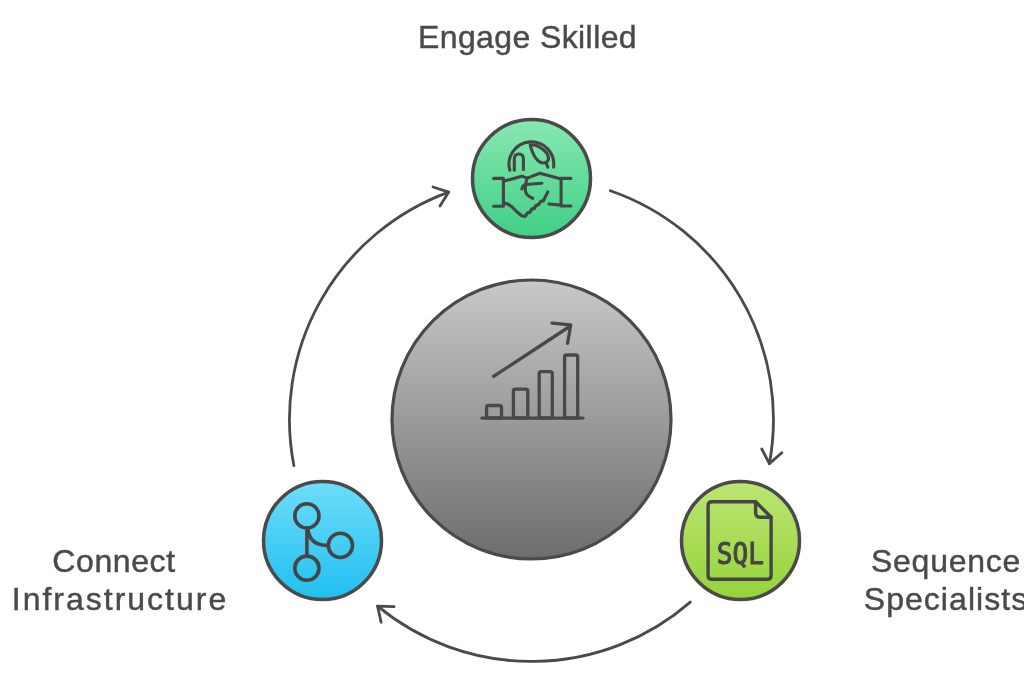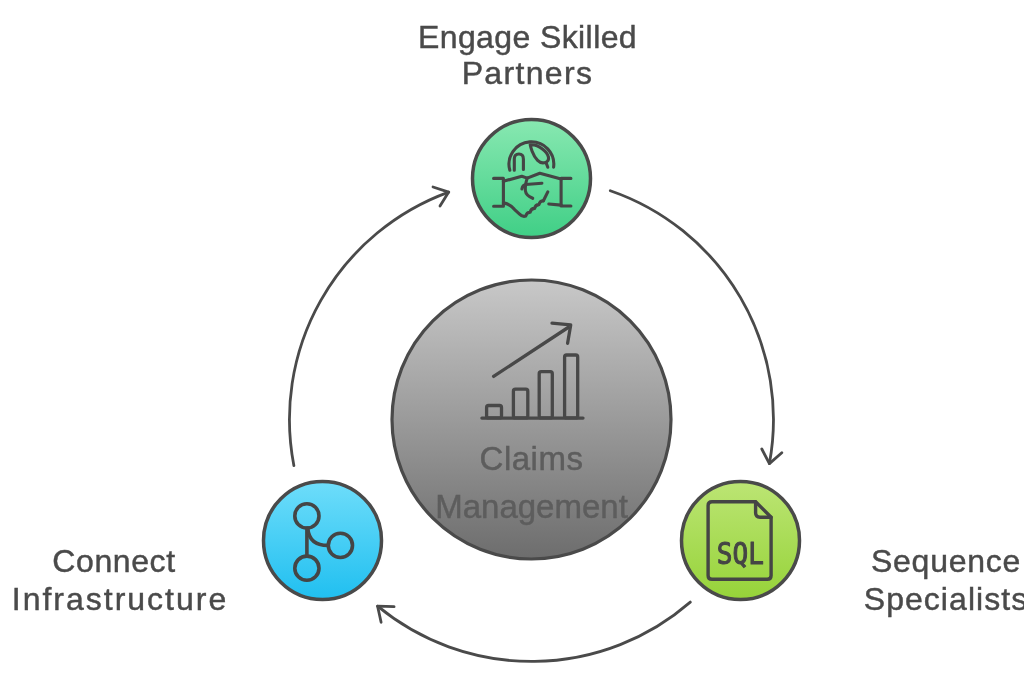--- a/index.html
+++ b/index.html
@@ -120,28 +120,23 @@
     <g fill="none" stroke="#454545" stroke-width="3.4" stroke-linecap="round" stroke-linejoin="round">
       <path d="M755.6,501.7 L712.0,501.7 Q708.1,501.7 708.1,505.5 L708.1,575.5 Q708.1,579.3 712.0,579.3 L767.2,579.3 Q771.1,579.3 771.1,575.5 L771.1,517.2 Z"></path>
       <path d="M755.6,501.7 L755.6,512.8 Q755.6,517.2 760.0,517.2 L771.1,517.2"></path>
       <text x="740.3" y="563.8" text-anchor="middle" font-family="DejaVu Sans Mono, monospace" font-weight="normal" font-size="30.5" fill="#454545" stroke="#454545" stroke-width="1.1" stroke-linejoin="round" textLength="47" lengthAdjust="spacingAndGlyphs">SQL</text>
     </g>
   </g>
 </svg>
 
 <div class="label label-top">
   <span class="ln ln1">Engage Skilled</span>
-  <span class="ln ln2">Partners</span>
 </div>
 <div class="label label-left">
   <span class="ln ln1">Connect</span>
   <span class="ln ln2">Infrastructure</span>
 </div>
 <div class="label label-right">
   <span class="ln ln1">Sequence</span>
   <span class="ln ln2">Specialists</span>
 </div>
-<div class="label label-center">
-  <span class="ln ln1">Claims</span>
-  <span class="ln ln2">Management</span>
-</div>
 
 </div>
 
 </body></html>

